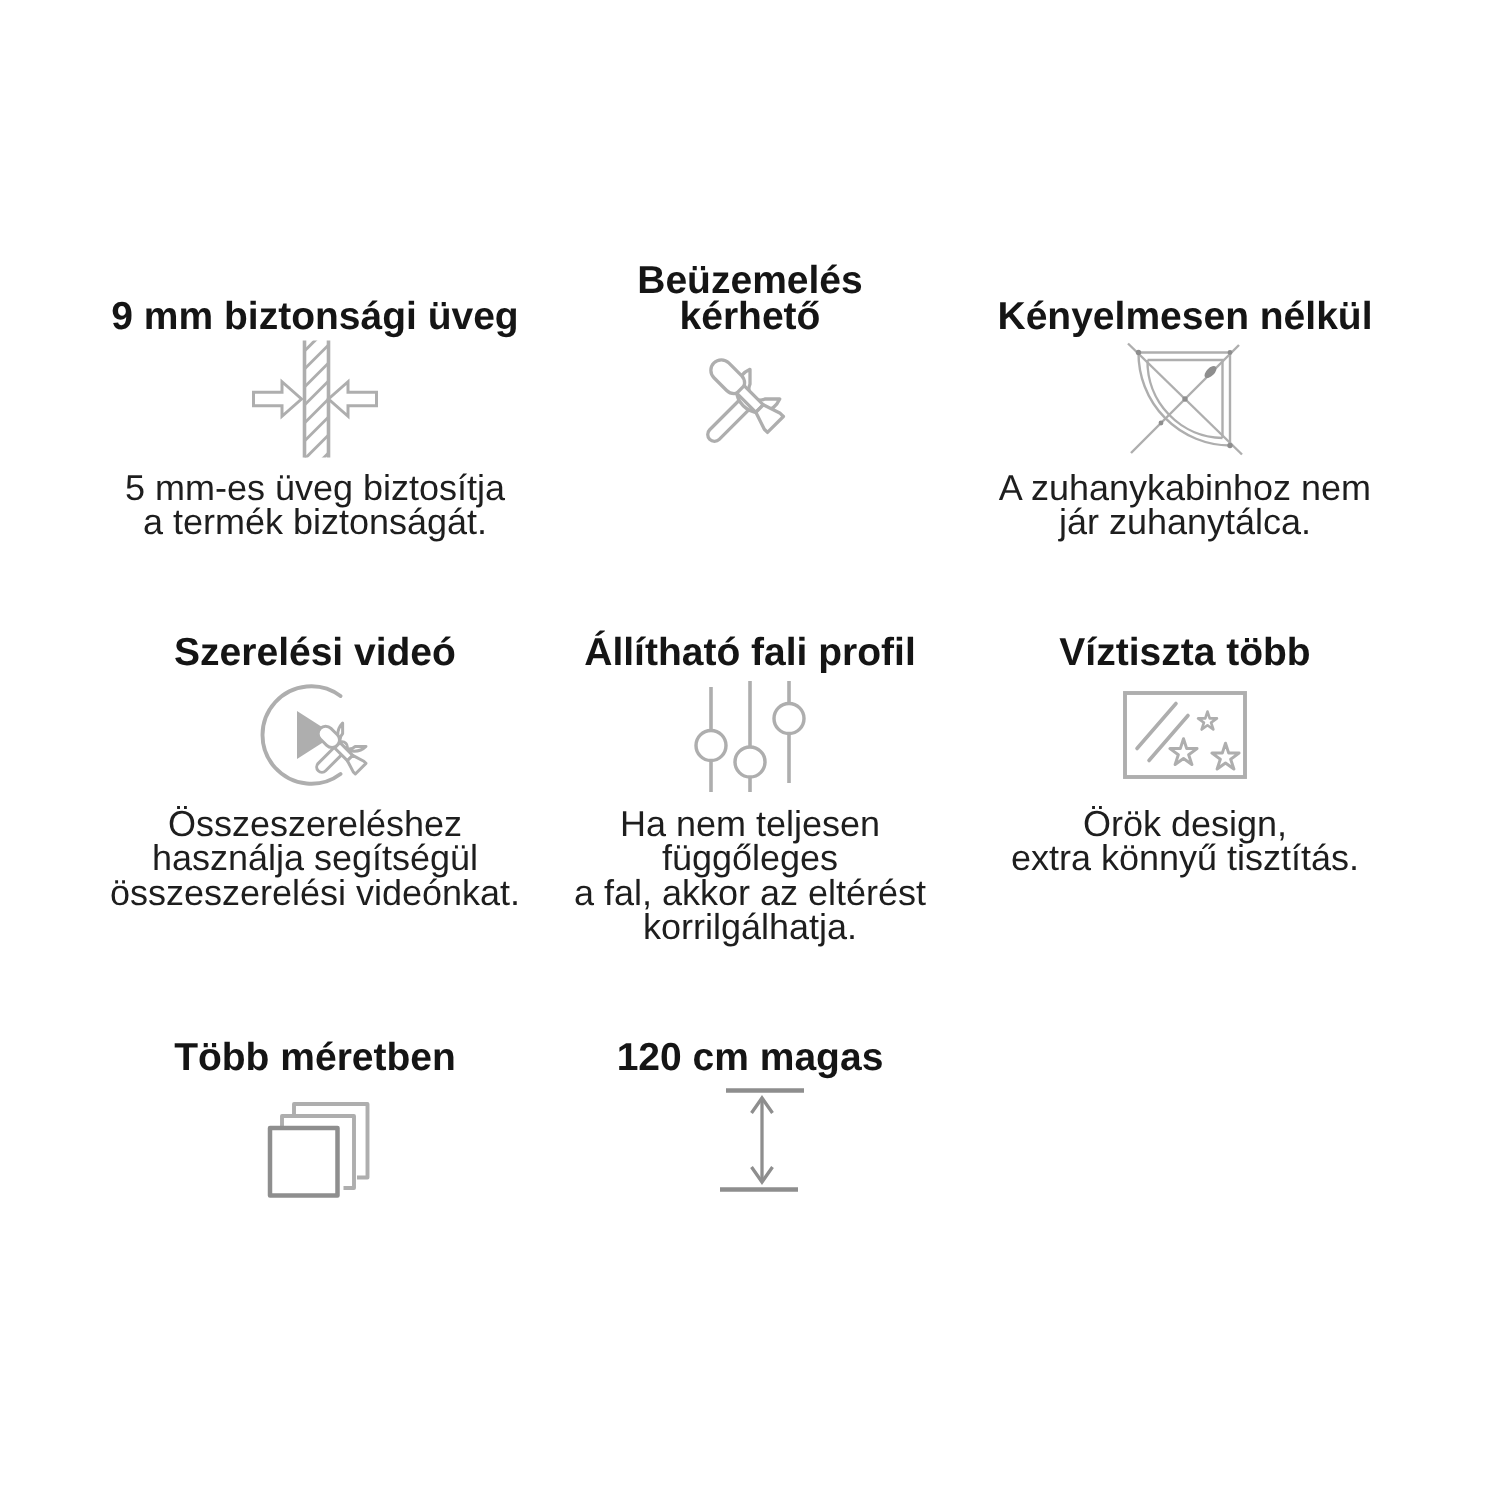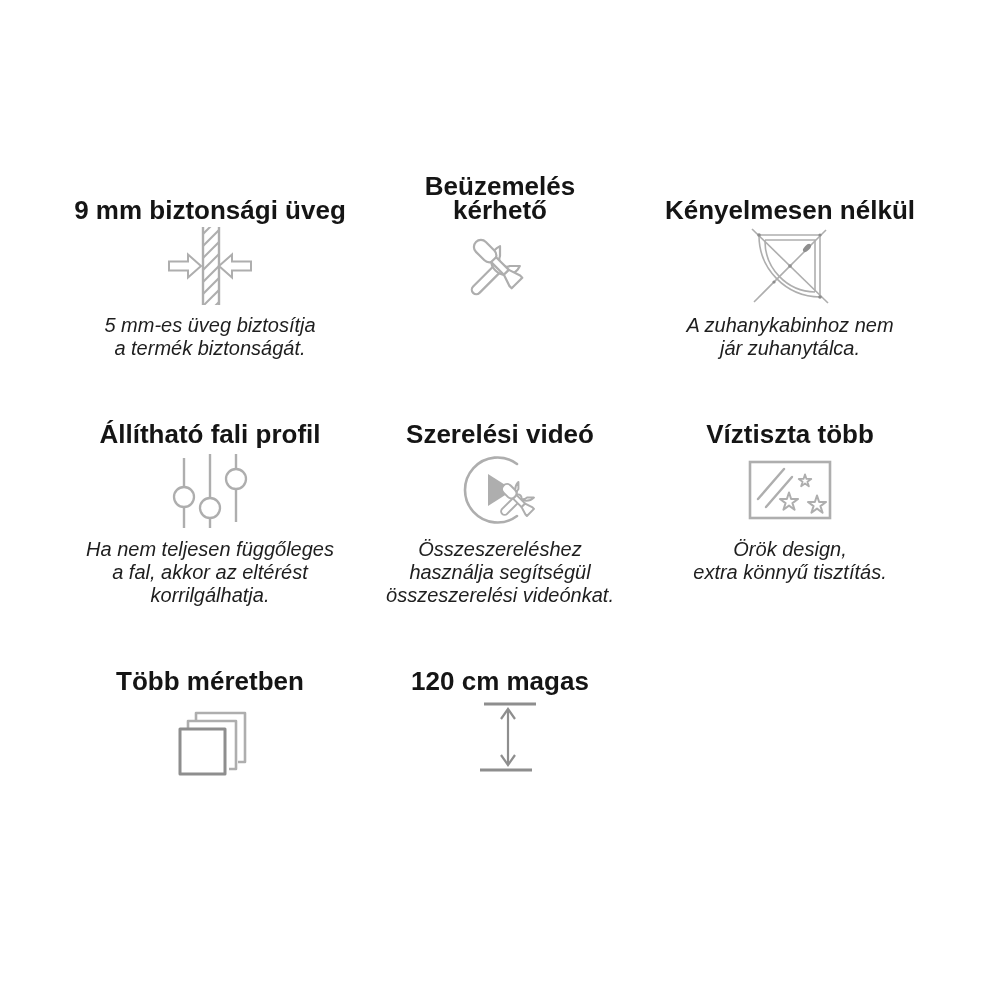--- a/index.html
+++ b/index.html
@@ -47,25 +47,24 @@
     height:84px;
     margin-top:2px;
     display:flex;
     align-items:center;
     justify-content:center;
     color:var(--icon-color);
   }
   .feature-icon svg .dark{color:var(--icon-color-dark);}
   .feature-desc{
     margin:6px 0 0;
-    font-size:20px;
+    font-size:24px;
     line-height:23px;
     color:var(--text-color);
     white-space:pre-line;
-    font-style:italic;
   }
 </style>
 </head>
 <body>
 
 <div class="features-grid">
 
   <div class="feature-card">
     <h3 class="feature-title">9 mm biztonsági üveg</h3>
     <div class="feature-icon">
@@ -135,60 +134,60 @@
           <circle cx="26" cy="56" r="1.6"></circle>
           <ellipse cx="59" cy="22" rx="5" ry="2.6" transform="rotate(-45 59 22)"></ellipse>
         </g>
       </svg>
     </div>
     <p class="feature-desc">A zuhanykabinhoz nem
 jár zuhanytálca.</p>
   </div>
 
   <div class="feature-card">
-    <h3 class="feature-title">Állítható fali profil</h3>
-    <div class="feature-icon">
-      <svg viewBox="0 0 84 80" width="84" height="80" fill="none" stroke="currentColor">
-        <g stroke-width="2.4">
-          <line x1="16" y1="8" x2="16" y2="78"></line>
-          <line x1="42" y1="4" x2="42" y2="78"></line>
-          <line x1="68" y1="4" x2="68" y2="72"></line>
-        </g>
-        <g stroke-width="2.3" fill="#ffffff">
-          <circle cx="16" cy="47" r="10"></circle>
-          <circle cx="42" cy="58" r="10"></circle>
-          <circle cx="68" cy="29" r="10"></circle>
-        </g>
-      </svg>
-    </div>
-    <p class="feature-desc">Ha nem teljesen függőleges
-a fal, akkor az eltérést
-korrilgálhatja.</p>
-  </div>
-
-  <div class="feature-card">
     <h3 class="feature-title">Szerelési videó</h3>
     <div class="feature-icon">
       <svg viewBox="0 0 84 80" width="84" height="80">
         <path d="M59,14 A32.5,32.5 0 1,0 59,66" fill="none" stroke="currentColor" stroke-width="2.6" stroke-linecap="round"></path>
         <path d="M30,24 L30,56 L55,40 Z" fill="currentColor"></path>
         <g transform="rotate(-45 59 49)" fill="#ffffff" stroke="currentColor" stroke-width="2" stroke-linejoin="round">
           <rect x="38" y="45.5" width="26" height="7" rx="3.5"></rect>
           <path d="M72,38 A11,11 0 1,0 72,60 L67,55 A5.5,5.5 0 0,1 67,43 Z"></path>
         </g>
         <g transform="rotate(45 59 49)" fill="#ffffff" stroke="currentColor" stroke-width="2" stroke-linejoin="round">
           <rect x="40" y="44" width="16" height="10" rx="5"></rect>
           <rect x="56" y="46.5" width="12" height="5"></rect>
           <path d="M68,46.5 L76,44 L78,44 L78,54 L76,54 L68,51.5 Z"></path>
         </g>
       </svg>
     </div>
     <p class="feature-desc">Összeszereléshez
 használja segítségül
 összeszerelési videónkat.</p>
+  </div>
+
+  <div class="feature-card">
+    <h3 class="feature-title">Állítható fali profil</h3>
+    <div class="feature-icon">
+      <svg viewBox="0 0 84 80" width="84" height="80" fill="none" stroke="currentColor">
+        <g stroke-width="2.4">
+          <line x1="16" y1="8" x2="16" y2="78"></line>
+          <line x1="42" y1="4" x2="42" y2="78"></line>
+          <line x1="68" y1="4" x2="68" y2="72"></line>
+        </g>
+        <g stroke-width="2.3" fill="#ffffff">
+          <circle cx="16" cy="47" r="10"></circle>
+          <circle cx="42" cy="58" r="10"></circle>
+          <circle cx="68" cy="29" r="10"></circle>
+        </g>
+      </svg>
+    </div>
+    <p class="feature-desc">Ha nem teljesen függőleges
+a fal, akkor az eltérést
+korrilgálhatja.</p>
   </div>
 
   <div class="feature-card">
     <h3 class="feature-title">Víztiszta több</h3>
     <div class="feature-icon">
       <svg viewBox="0 0 86 72" width="86" height="72">
         <defs>
           <path id="star" d="M0,-10 L2.25,-3.09 L9.51,-3.09 L3.63,1.18 L5.88,8.09 L0,3.82 L-5.88,8.09 L-3.63,1.18 L-9.51,-3.09 L-2.25,-3.09 Z"></path>
         </defs>
         <rect x="3" y="8" width="80" height="56" fill="none" stroke="currentColor" stroke-width="2.6"></rect>

